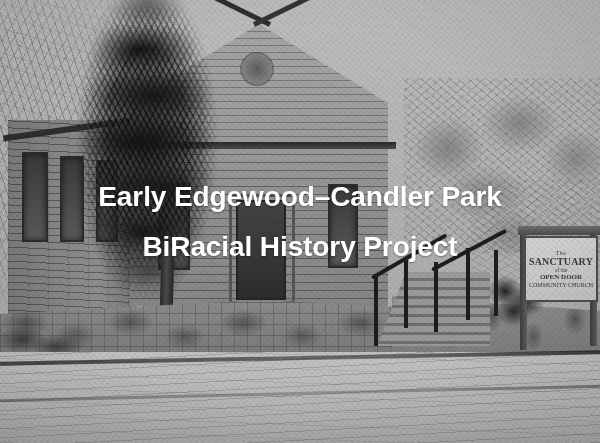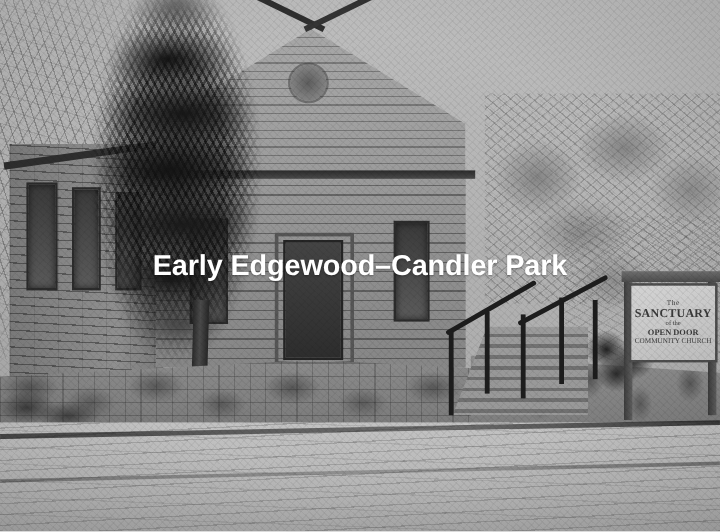--- a/index.html
+++ b/index.html
@@ -298,21 +298,21 @@
   .title-overlay{
     position:absolute;left:0;top:0;width:600px;height:443px;
     display:flex;flex-direction:column;align-items:center;justify-content:center;
     gap:21px;
     pointer-events:none;
   }
   .title-line{
     color:#ffffff;
     font-family:"Liberation Sans",sans-serif;
     font-weight:bold;
-    font-size:24px;
+    font-size:28px;
     line-height:1.05;
     letter-spacing:-.1px;
     text-align:center;
     white-space:nowrap;
     text-shadow:0 1px 2px rgba(0,0,0,.35);
   }
   .title-line.l2{margin-top:-1px;}
 </style>
 </head>
 <body>
@@ -385,15 +385,16 @@
   <div class="street"></div>
   <div class="street-tex"></div>
   <div class="curb"></div>
   <div class="curb2"></div>
 
   <div class="grain"></div>
   <div class="vignette"></div>
 
   <div class="title-overlay">
     <div class="title-line l1">Early Edgewood–Candler Park</div>
+    <div class="title-line l2">BiRacial History Project</div>
   </div>
 
 </div>
 
 </body></html>

